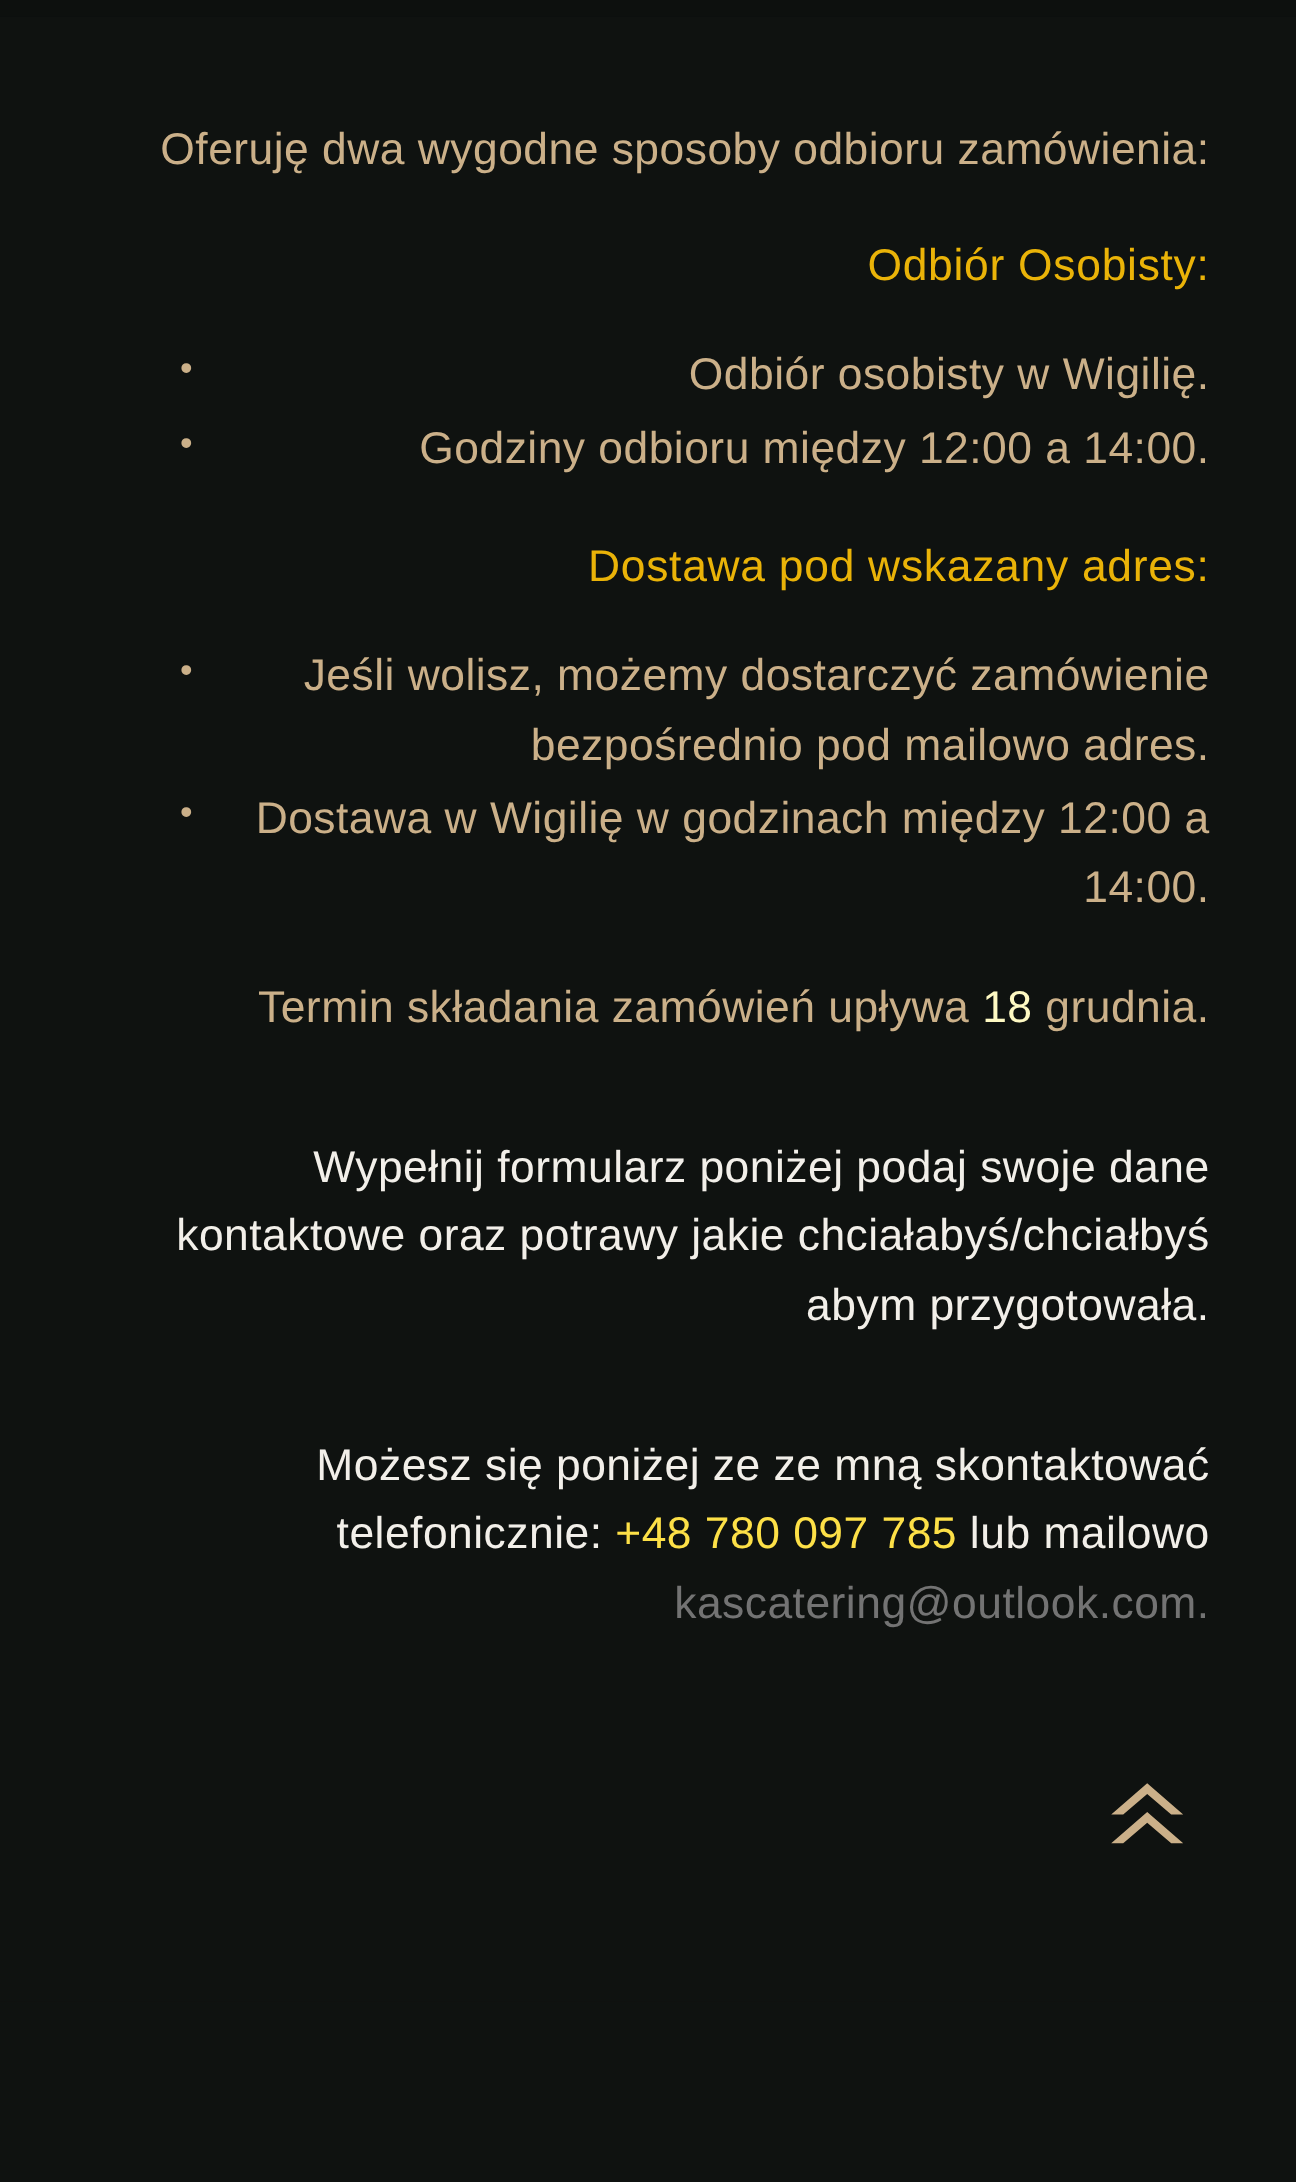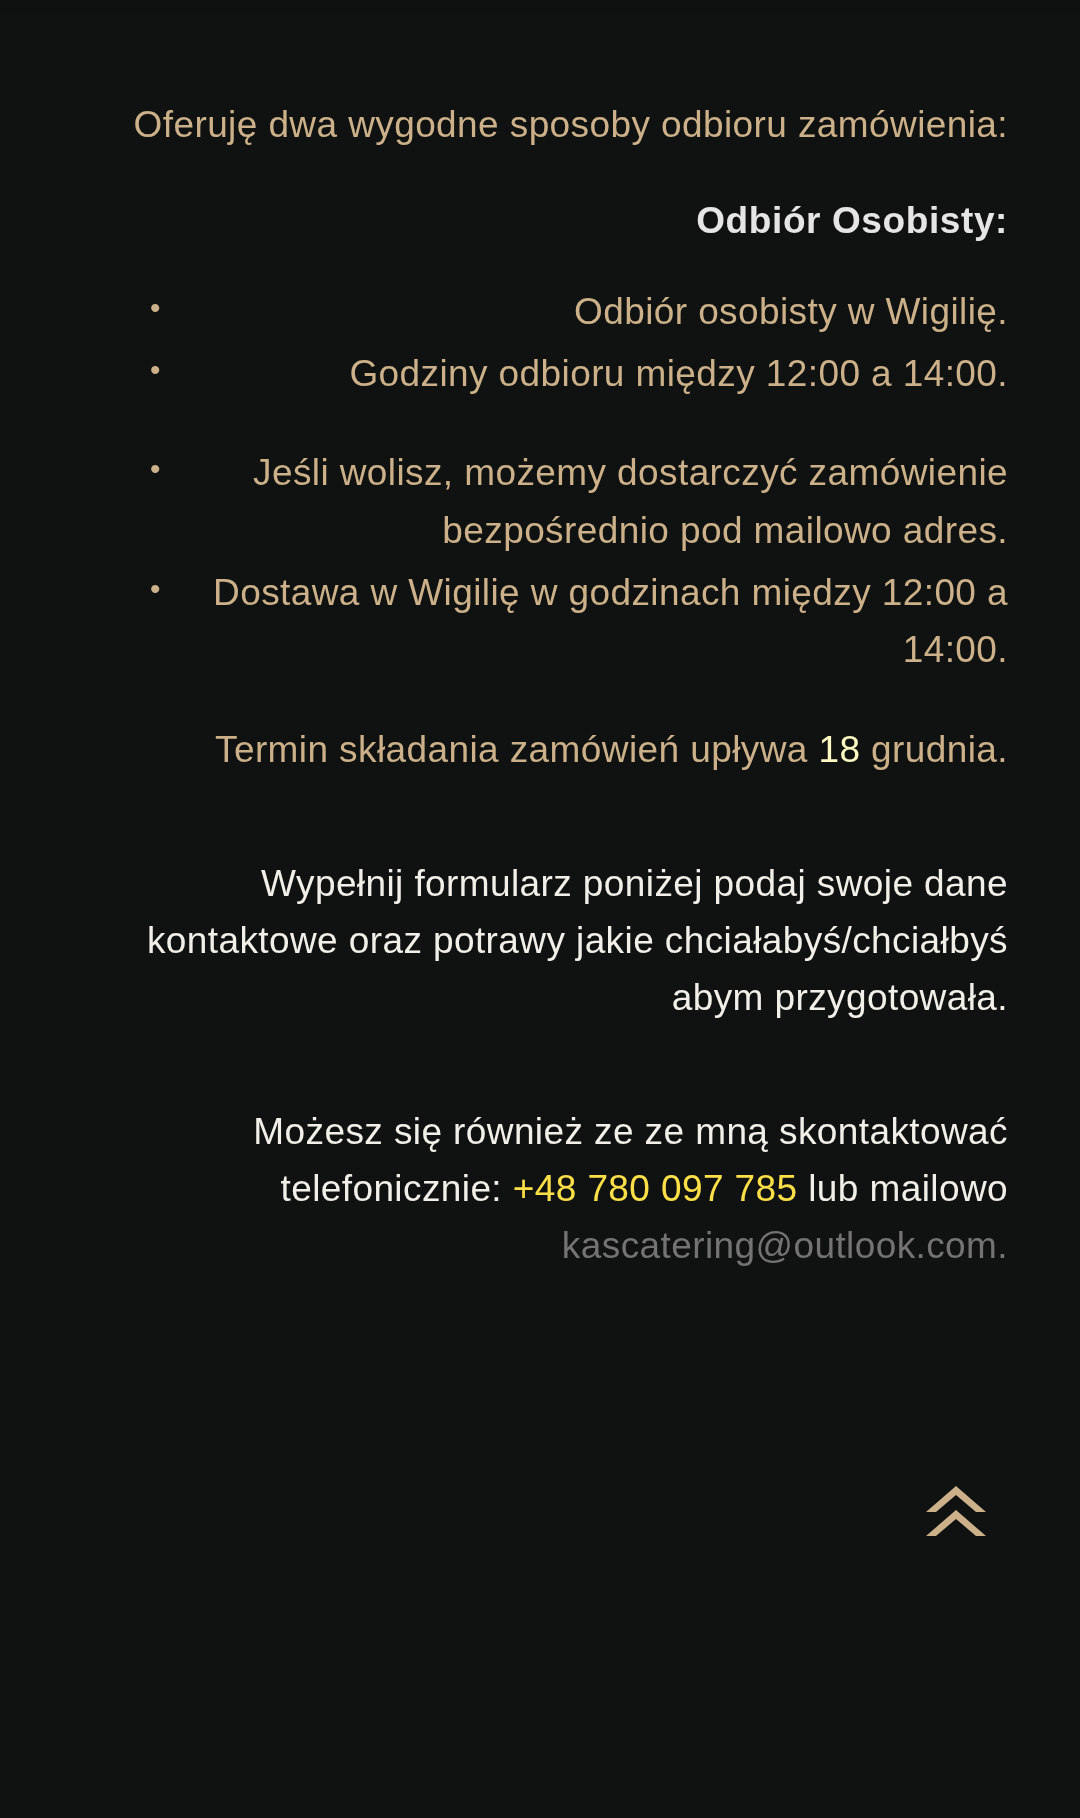--- a/index.html
+++ b/index.html
@@ -44,22 +44,22 @@
     letter-spacing: 0.4px;
     font-weight: 300;
     margin-bottom: 40px;
   }
   .para.white {
     color: #f2efe9;
   }
   .heading {
     font-size: 37px;
     line-height: 1.5;
-    font-weight: bold;
-    color: #e5e5e5;
+    font-weight: normal;
+    color: #eab308;
     letter-spacing: 0.6px;
     margin-bottom: 34px;
   }
   ul.bullets {
     list-style: none;
     padding: 0 0 0 78px;
     margin: 0 0 42px 0;
   }
   ul.bullets li {
     position: relative;
@@ -124,35 +124,36 @@
 
     <p class="para">Oferuję dwa wygodne sposoby odbioru zamówienia:</p>
 
     <p class="heading">Odbiór Osobisty:</p>
 
     <ul class="bullets">
       <li>Odbiór osobisty w Wigilię.</li>
       <li>Godziny odbioru między 12:00 a 14:00.</li>
     </ul>
 
+    <p class="heading">Dostawa pod wskazany adres:</p>
 
     <ul class="bullets">
       <li>Jeśli wolisz, możemy dostarczyć zamówienie bezpośrednio pod mailowo adres.</li>
       <li>Dostawa w Wigilię w godzinach między 12:00 a 14:00.</li>
     </ul>
 
     <p class="para"><span>Termin składania zamówień upływa </span><span class="bold-inline">18</span><span> grudnia.</span></p>
 
     <div class="gap-lg"></div>
 
     <p class="para white">Wypełnij formularz poniżej podaj swoje dane kontaktowe oraz potrawy jakie chciałabyś/chciałbyś abym przygotowała.</p>
 
     <div class="gap-lg"></div>
 
-    <p class="para white"><span>Możesz się również ze ze mną skontaktować telefonicznie: </span><span class="phone">+48 780 097 785</span><span> lub mailowo </span><span class="email">kascatering@outlook.com.</span></p>
+    <p class="para white"><span>Możesz się poniżej ze ze mną skontaktować telefonicznie: </span><span class="phone">+48 780 097 785</span><span> lub mailowo </span><span class="email">kascatering@outlook.com.</span></p>
 
   </div>
 
   <div class="scroll-top">
     <span>
       <svg width="76" height="66" viewBox="0 0 76 66" aria-hidden="true">
         <path d="M8 32 L38 6 L68 32 L58 32 L38 15 L18 32 Z" fill="#cbb089"></path>
         <path d="M8 56 L38 30 L68 56 L58 56 L38 39 L18 56 Z" fill="#cbb089"></path>
       </svg>
     </span>

